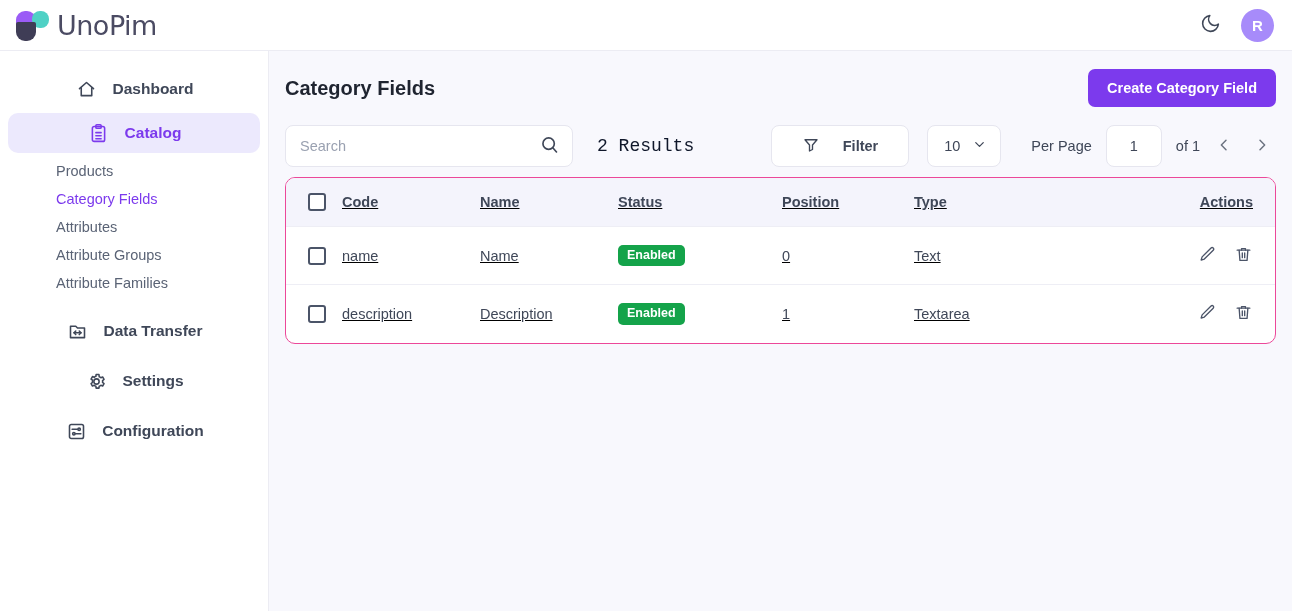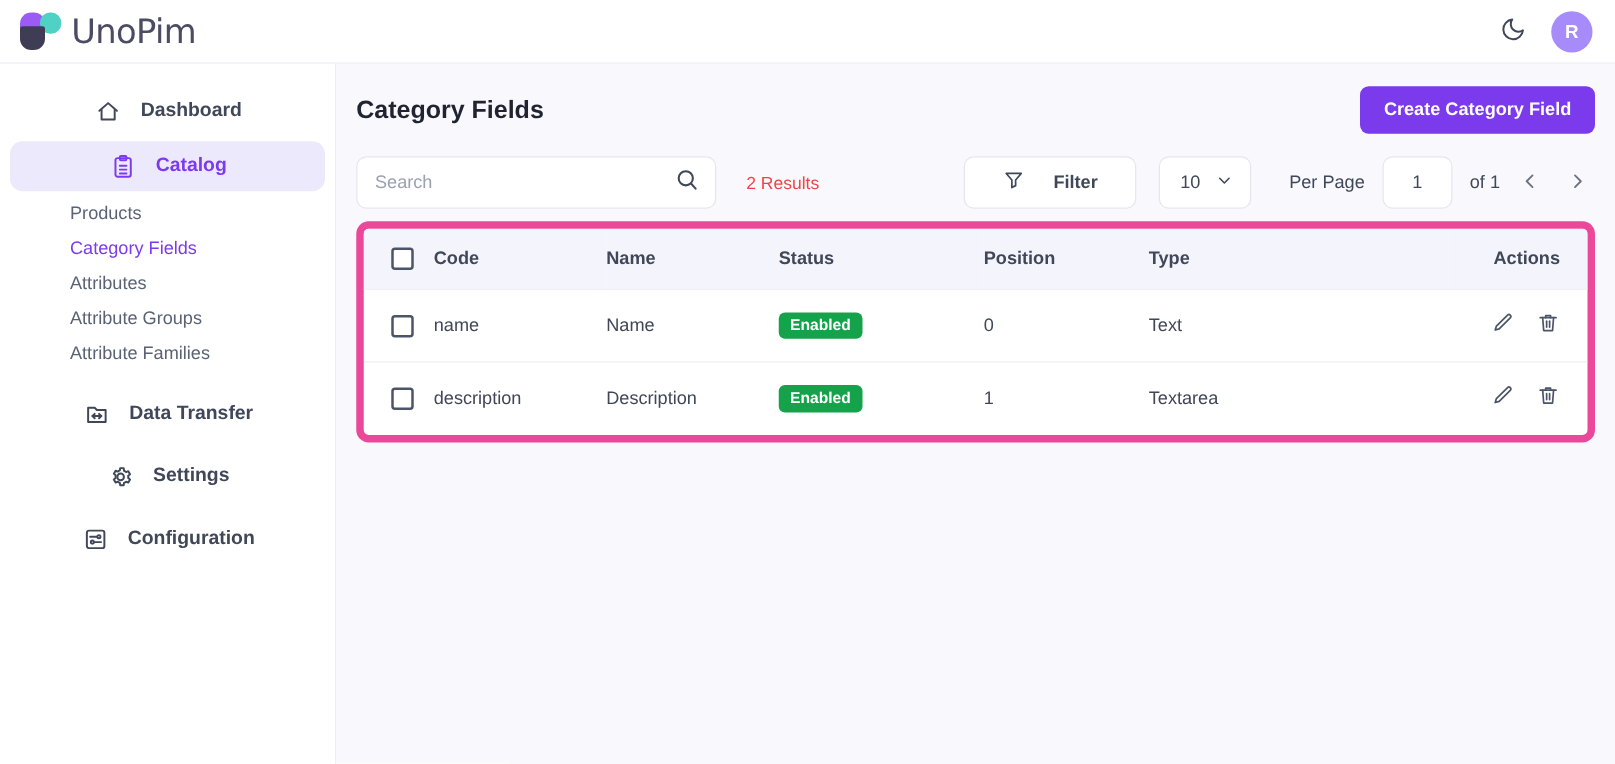--- a/index.html
+++ b/index.html
@@ -12,21 +12,21 @@
   .app { width: 1292px; height: 611px; display: flex; flex-direction: column; }
 
   
   .topbar {
     height: 51px; flex: 0 0 51px;
     background: #ffffff;
     border-bottom: 1px solid #ececf3;
     display: flex; align-items: center;
     padding: 0 18px 0 16px;
   }
-  .logo-wrap { display: flex; align-items: flex-start; gap: 7px; }
+  .logo-wrap { display: flex; align-items: flex-end; gap: 7px; }
   .logo-mark { width: 34px; height: 30px; position: relative; }
   .logo-mark .sq { position: absolute; border-radius: 7px; }
   .logo-mark .sq-violet { left: 0; top: 0; width: 20px; height: 20px; background: #9b5cf6; border-radius: 9px 9px 2px 2px; }
   .logo-mark .sq-teal   { left: 16px; top: 0; width: 17px; height: 17px; background: #4fd1c5; border-radius: 8px; }
   .logo-mark .sq-dark   { left: 0; top: 11px; width: 20px; height: 19px; background: #3f3d56; border-radius: 2px 2px 9px 9px; }
   .logo-text {
     font-size: 27px; font-weight: 400; color: #4b4b63;
     letter-spacing: -0.5px; font-family: "DejaVu Sans", sans-serif;
   }
   .topbar-spacer { flex: 1; }
@@ -93,21 +93,21 @@
     width: 288px; height: 42px;
     background: #ffffff; border: 1px solid #e6e6ef;
     border-radius: 8px; display: flex; align-items: center;
     padding: 0 12px 0 14px;
   }
   .search-box input {
     flex: 1; border: none; outline: none; background: transparent;
     font-size: 14.5px; color: #0c4a6e; font-family: "Liberation Sans", sans-serif;
   }
   .search-box input::placeholder { color: #9aa1b1; }
-  .results-text { margin-left: 24px; font-size: 14px; color: #ef4444; }
+  .results-text { margin-left: 24px; font-size: 18px; color: #0f172a; font-family: Liberation Mono, monospace; }
   .toolbar-spacer { flex: 1; }
   .filter-btn {
     height: 42px; display: flex; align-items: center; gap: 23px;
     background: #ffffff; border: 1px solid #e6e6ef; border-radius: 8px;
     padding: 0 30px; font-size: 14.5px; color: #3f4758; font-weight: 600;
     cursor: pointer; font-family: "Liberation Sans", sans-serif;
   }
   .perpage-select {
     height: 42px; margin-left: 18px;
     display: flex; align-items: center; gap: 12px;
@@ -123,22 +123,22 @@
   }
   .of-text { margin-left: 14px; font-size: 14.5px; color: #3f4758; }
   .pager-btn {
     width: 28px; height: 28px; margin-left: 10px;
     display: flex; align-items: center; justify-content: center;
     background: none; border: none; cursor: pointer;
   }
 
   
   .table-card {
-    background: #ffffff; border: 6px solid #ec4899;
-    border-radius: 10px; overflow: hidden;
+    background: #ffffff; border: 1px solid #ec4899;
+    border-radius: 10px; overflow: hidden; text-decoration: underline;
   }
   table { width: 100%; border-collapse: collapse; }
   thead tr { background: #f4f4fc; }
   thead th {
     text-align: left; font-size: 14.5px; font-weight: 700;
     color: #3f4758; padding: 15px 0; height: 47px;
   }
   tbody td {
     font-size: 14.5px; color: #3f4758; padding: 0;
     height: 58px; vertical-align: middle;

